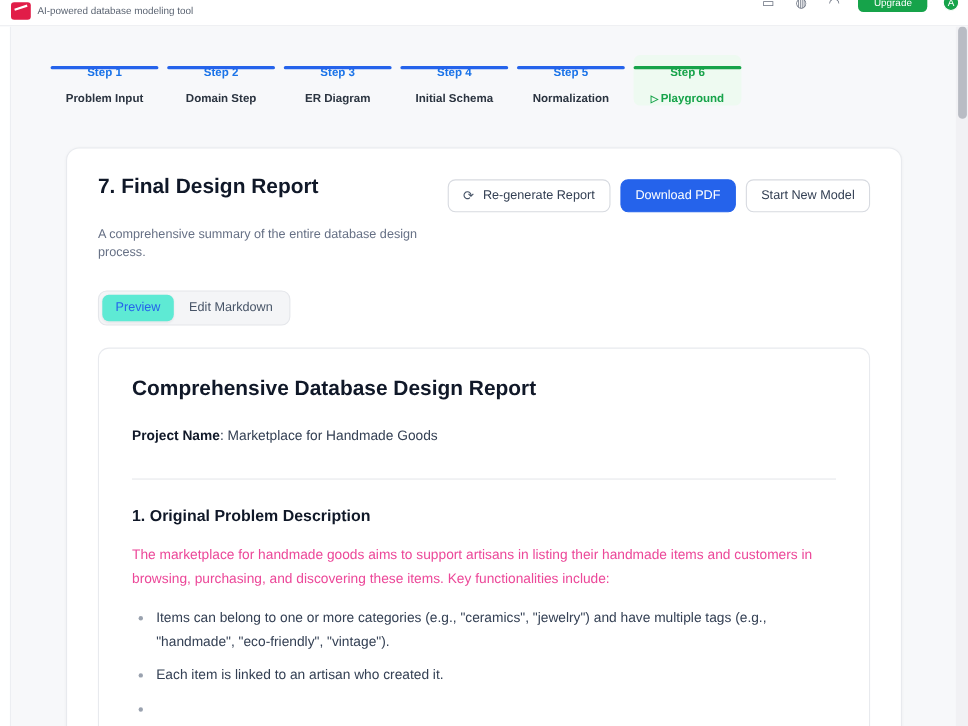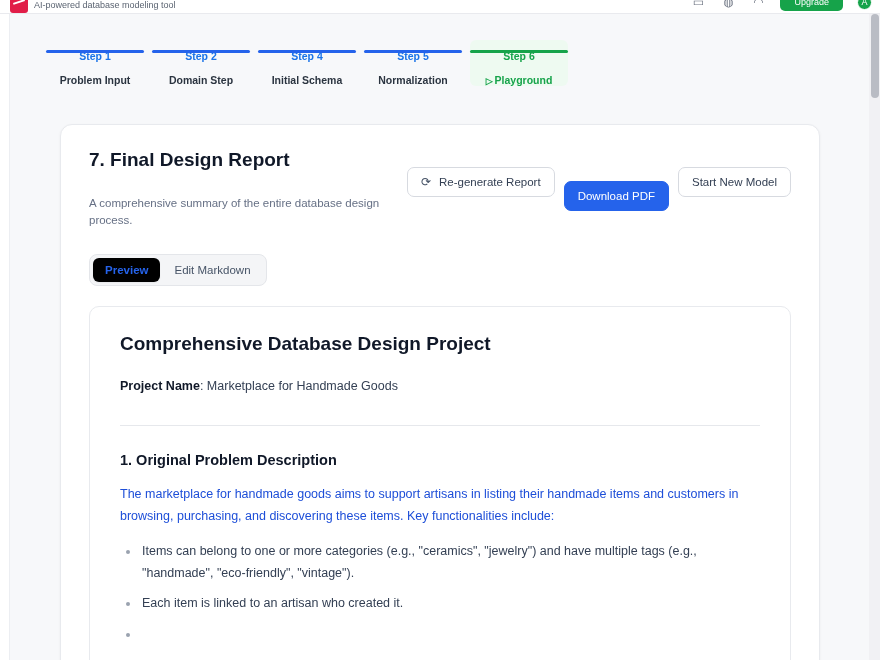--- a/index.html
+++ b/index.html
@@ -7,21 +7,21 @@
     margin: 0; padding: 0;
     width: 880px; height: 660px;
     overflow: hidden;
     background: #ffffff;
     font-family: "Liberation Sans", sans-serif;
   }
 
   
   .topbar {
     position: relative;
-    height: 14px;
+    height: 24px;
     background: #ffffff;
     border-bottom: 1px solid #e9eaee;
     display: flex;
     align-items: center;
     padding: 0 10px;
   }
   .brand-wrap { display: flex; align-items: center; gap: 6px; }
   .brand-logo {
     width: 18px; height: 16px;
     background: #e11d48;
@@ -201,21 +201,20 @@
     white-space: nowrap;
     display: flex;
     align-items: center;
     gap: 6px;
     font-weight: 500;
   }
   .btn.primary {
     background: #2563eb;
     border-color: #2563eb;
     color: #fff;
-    margin-top: 28px;
   }
   .refresh-icon {
     display: inline-block;
     width: 12px; height: 12px;
     color: #475467;
     font-size: 12px;
     line-height: 12px;
   }
 
   
@@ -228,23 +227,23 @@
     padding: 3px;
     gap: 2px;
   }
   .tab {
     font-size: 11.5px;
     padding: 6px 12px;
     border-radius: 6px;
     color: #475467;
   }
   .tab.active {
-    background: #000000;
+    background: #5eead4;
     color: #2563eb;
-    font-weight: 700;
+    font-weight: 400;
     box-shadow: 0 1px 2px rgba(16,24,40,0.06);
   }
 
   
   .report {
     margin-top: 20px;
     border: 1px solid #e8eaee;
     border-radius: 10px;
     padding: 26px 30px;
     height: 420px;
@@ -267,21 +266,21 @@
     margin: 0 0 26px 0;
   }
   .r-h2 {
     font-size: 14.5px;
     font-weight: bold;
     color: #101828;
     margin: 0 0 16px 0;
   }
   .r-p {
     font-size: 12.5px;
-    color: #1d4ed8;
+    color: #ec4899;
     line-height: 1.72;
     margin: 0 0 14px 0;
   }
   .r-list { margin: 0; padding: 0; list-style: none; }
   .r-li {
     position: relative;
     font-size: 12.5px;
     color: #344054;
     line-height: 1.72;
     padding-left: 22px;
@@ -333,20 +332,27 @@
     </div>
 
     <div class="step">
       <div class="step-inner">
         <div class="bar" style="background:#2563eb"></div>
         <div class="step-title">Step 2</div>
         <div class="step-label">Domain Step</div>
       </div>
     </div>
 
+    <div class="step">
+      <div class="step-inner">
+        <div class="bar" style="background:#2563eb"></div>
+        <div class="step-title">Step 3</div>
+        <div class="step-label">ER Diagram</div>
+      </div>
+    </div>
 
     <div class="step">
       <div class="step-inner">
         <div class="bar" style="background:#2563eb"></div>
         <div class="step-title">Step 4</div>
         <div class="step-label">Initial Schema</div>
       </div>
     </div>
 
     <div class="step">
@@ -385,21 +391,21 @@
         <div class="btn">Start New Model</div>
       </div>
     </div>
 
     <div class="tabs">
       <div class="tab active">Preview</div>
       <div class="tab">Edit Markdown</div>
     </div>
 
     <div class="report">
-      <h2 class="r-h1">Comprehensive Database Design Project</h2>
+      <h2 class="r-h1">Comprehensive Database Design Report</h2>
 
       <p class="r-meta">
         <b>Project Name</b><span>: Marketplace for Handmade Goods</span>
       </p>
 
       <div class="divider"></div>
 
       <h3 class="r-h2">1. Original Problem Description</h3>
       <p class="r-p">The marketplace for handmade goods aims to support artisans in listing their handmade items and customers in browsing, purchasing, and discovering these items. Key functionalities include:</p>
 

